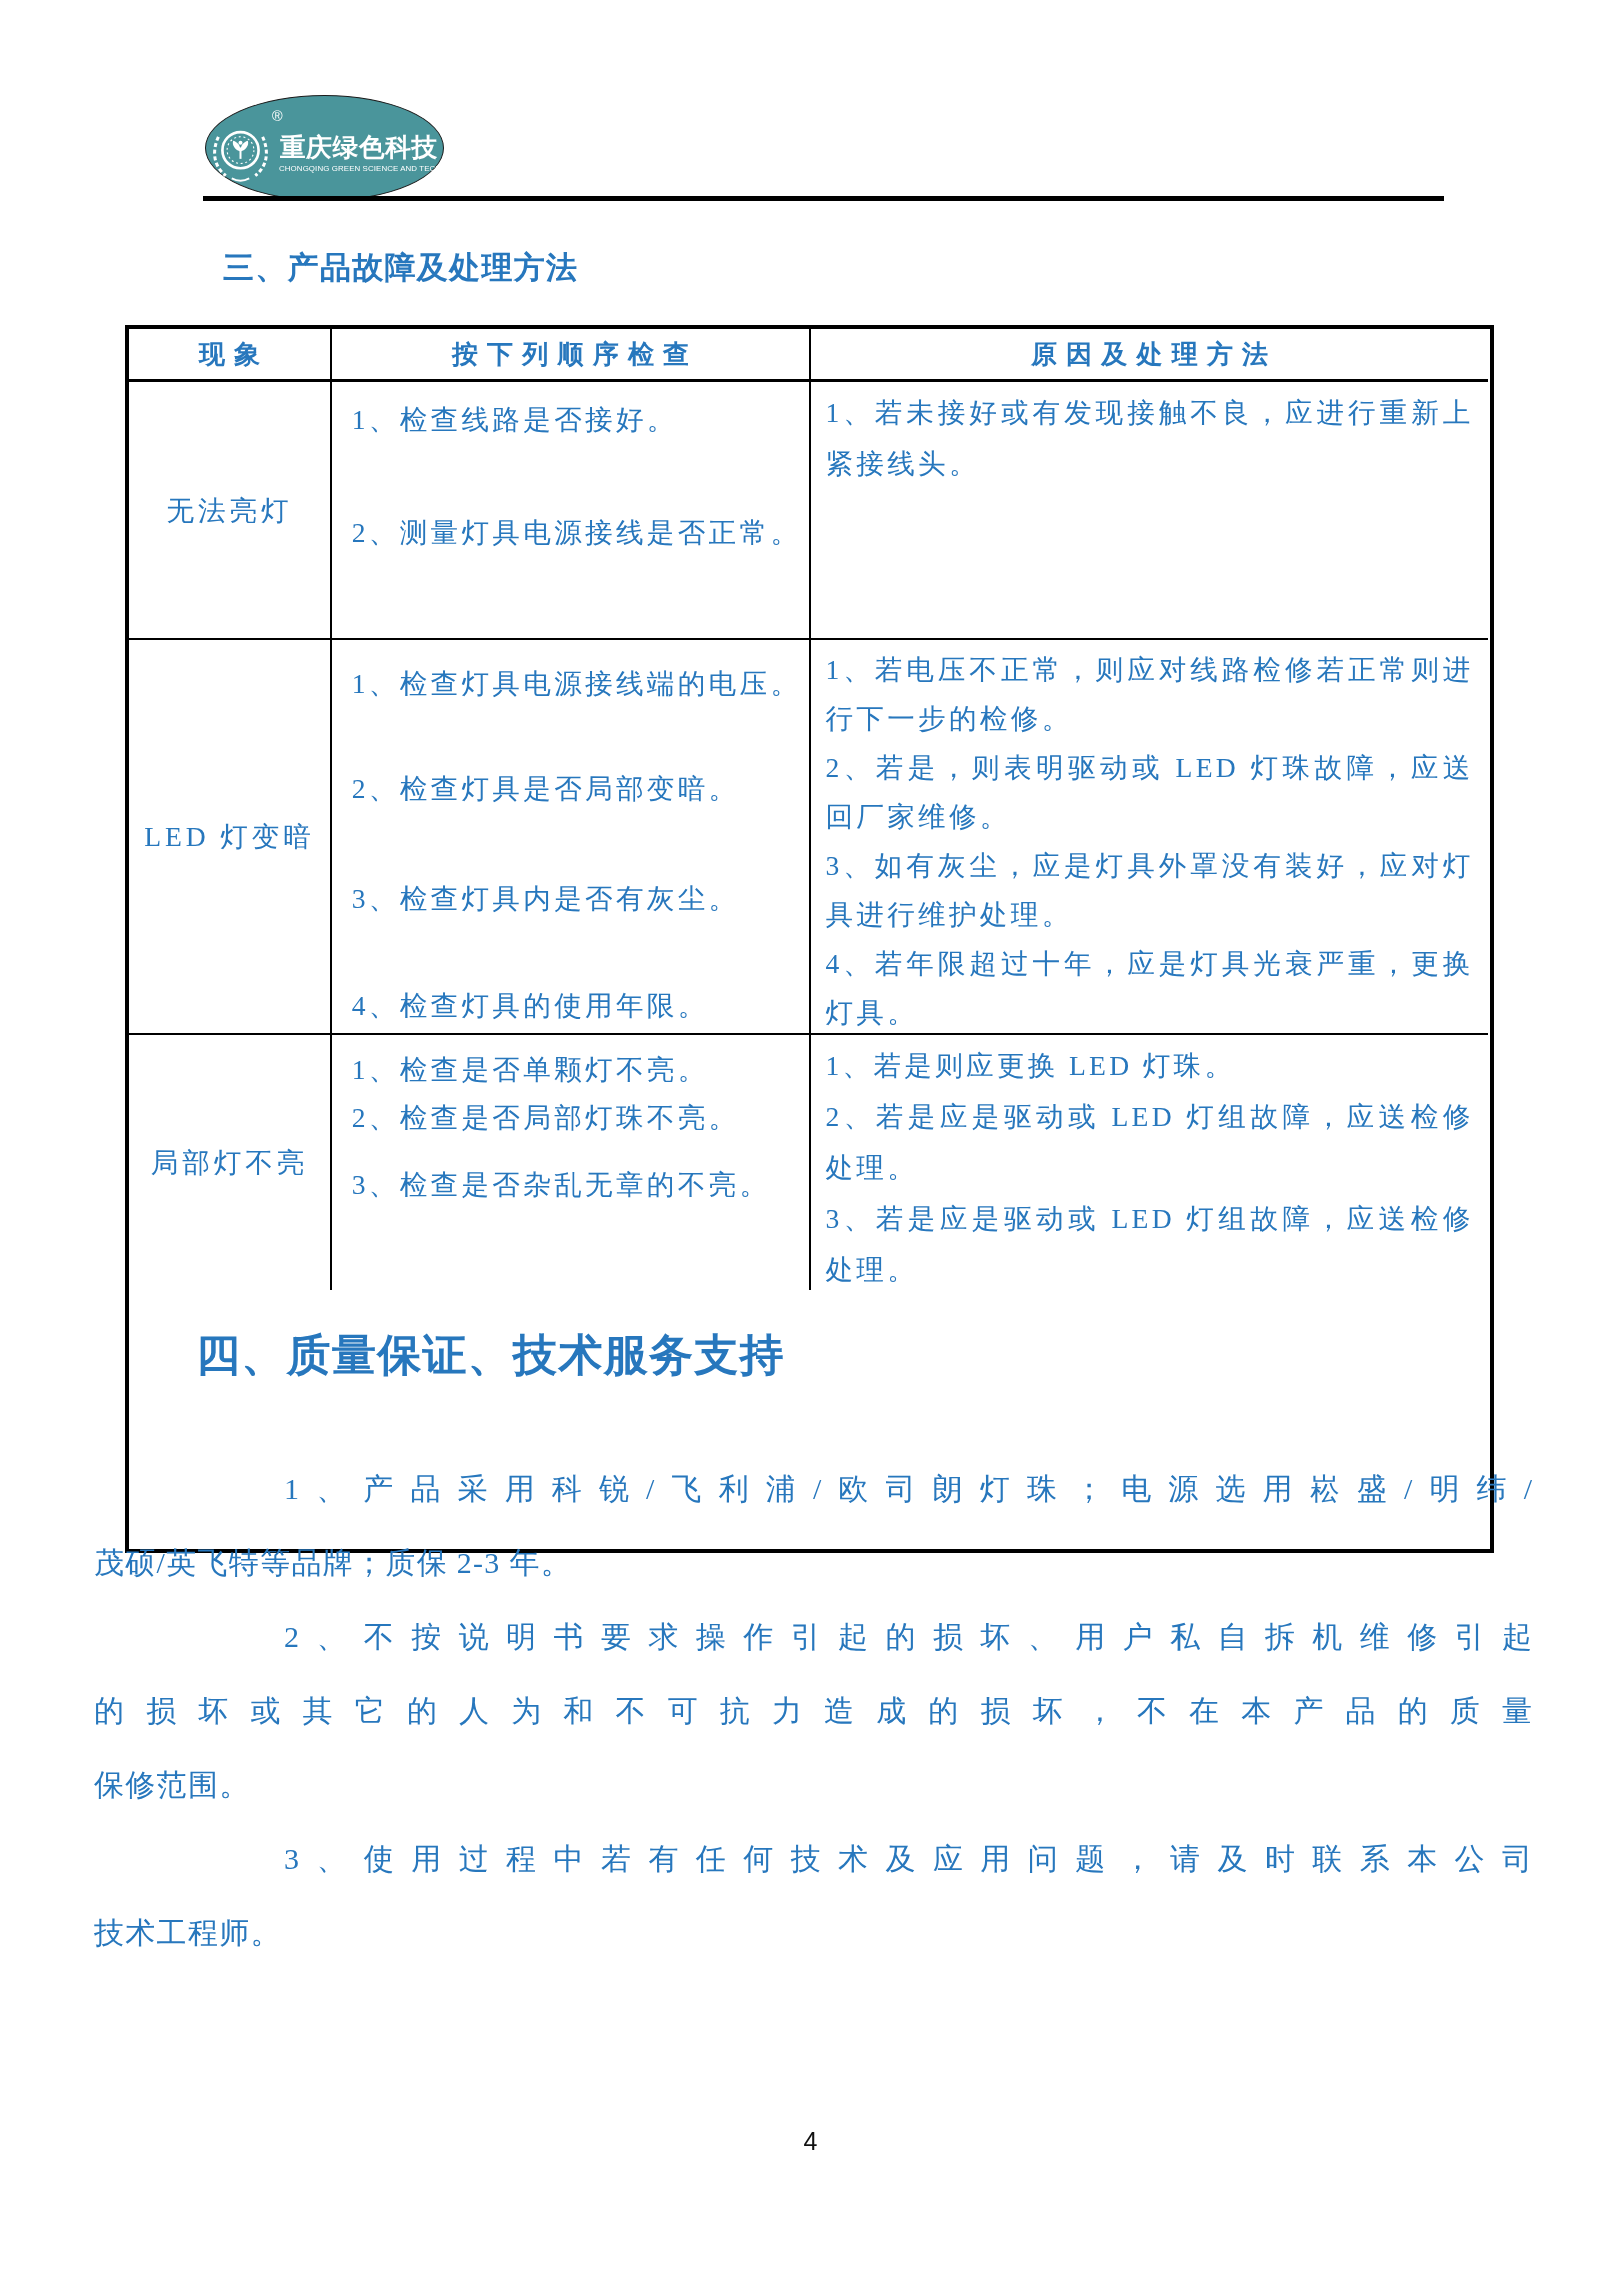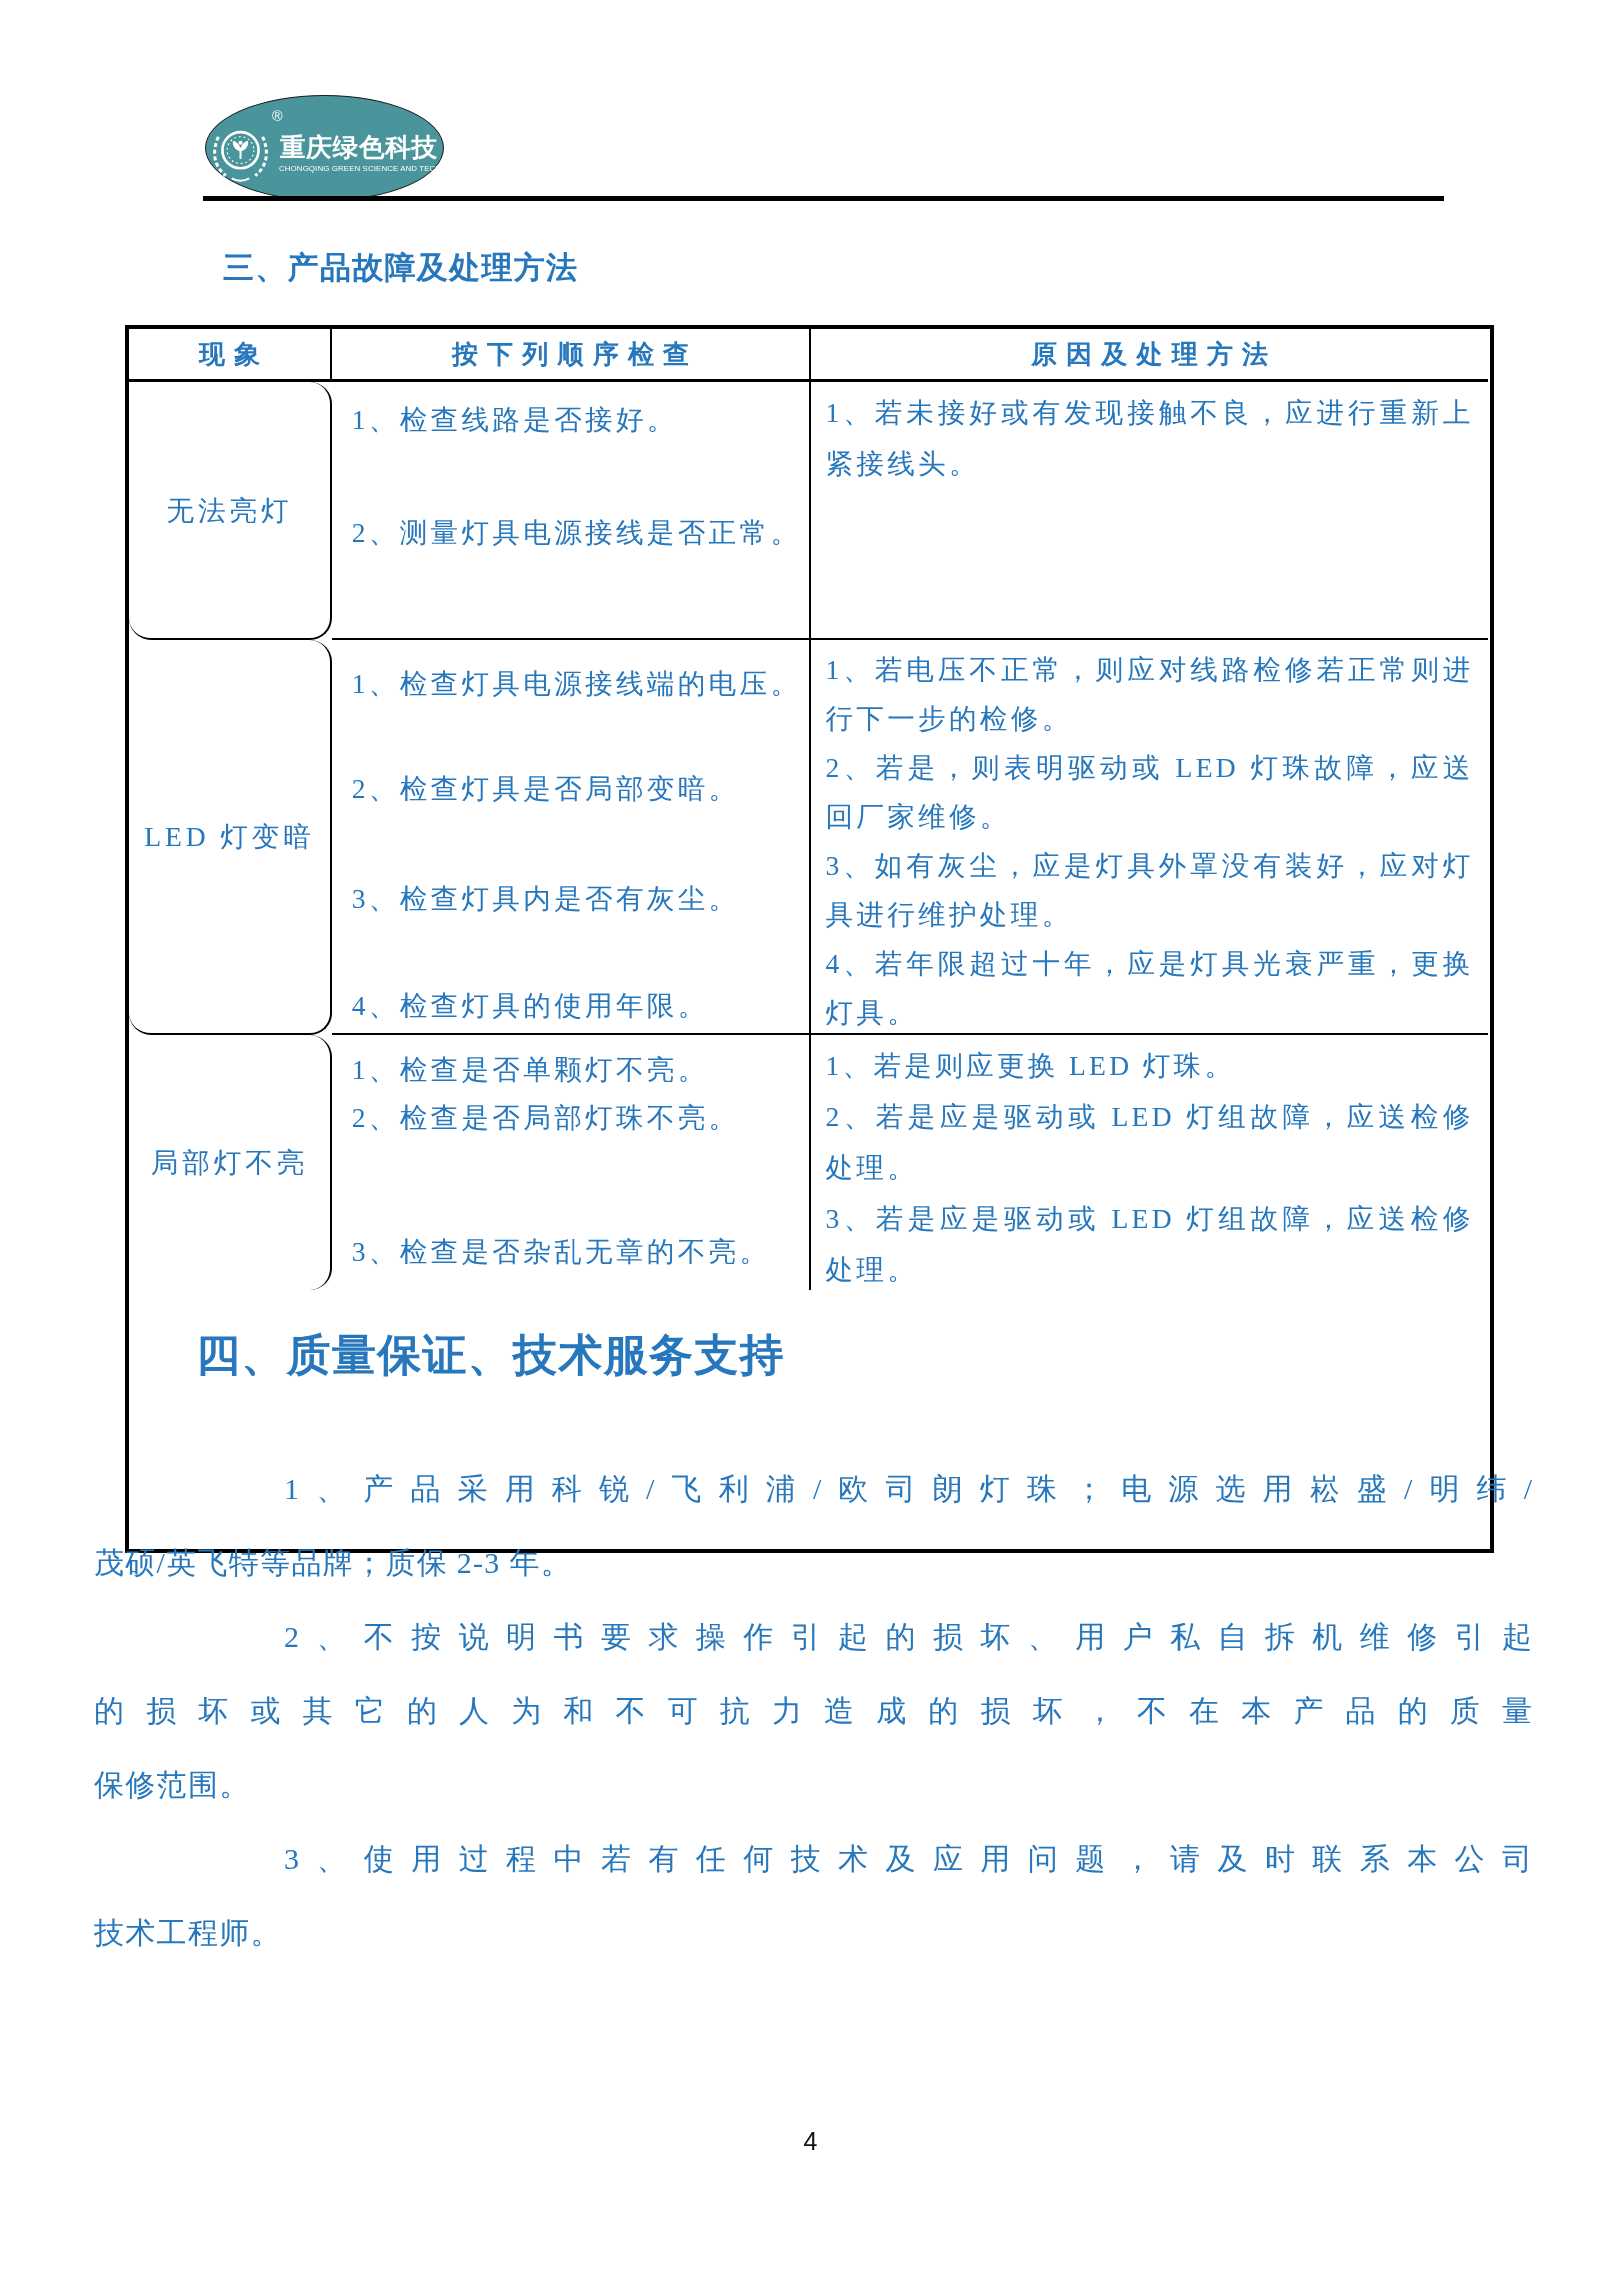--- a/index.html
+++ b/index.html
@@ -52,28 +52,28 @@
   .cell{border-right:2.6px solid var(--ink);border-bottom:2.6px solid var(--ink);overflow:hidden;}
   .cell.last-col{border-right:none;}
   .cell.last-row{border-bottom:none;}
   .th{
     display:flex;align-items:center;justify-content:center;
     font-weight:bold;font-size:26px;letter-spacing:9.2px;border-bottom-width:3.9px;
     padding-left:9.2px; 
   }
   .phen{
     display:flex;align-items:center;justify-content:center;
-    font-size:27.6px;letter-spacing:3.9px;text-align:center;border-radius:22px;
+    font-size:27.6px;letter-spacing:3.9px;text-align:center;
   }
   .checks{font-size:27.6px;letter-spacing:3.3px;padding-left:19.7px;}
   .checks .check{white-space:nowrap;line-height:39px;}
   .r1 .check1{margin-top:18.4px;}  .r1 .check2{margin-top:74px;}
   .r2 .check1{margin-top:23.6px;}  .r2 .check2{margin-top:66px;}
   .r2 .check3{margin-top:71px;} .r2 .check4{margin-top:68px;}
-  .r3 .check1{margin-top:15px;}  .r3 .check2{margin-top:9.2px;}  .r3 .check3{margin-top:95px;}
+  .r3 .check1{margin-top:15px;}  .r3 .check2{margin-top:9.2px;}  .r3 .check3{margin-top:28px;}
   .causes{font-size:27.6px;letter-spacing:3.3px;padding:5.3px 14.4px 0 14.4px;text-align:justify;}
   .causes p{line-height:51px;}
   .causes.tight p{line-height:49px;}
   
   .body-text{
     position:absolute;left:94px;top:1452px;width:1438px;
     font-size:30px;color:var(--blue);
   }
   .bline{line-height:74px;letter-spacing:1.3px;}
   .bline.just{text-align:justify;text-align-last:justify;letter-spacing:0;}

